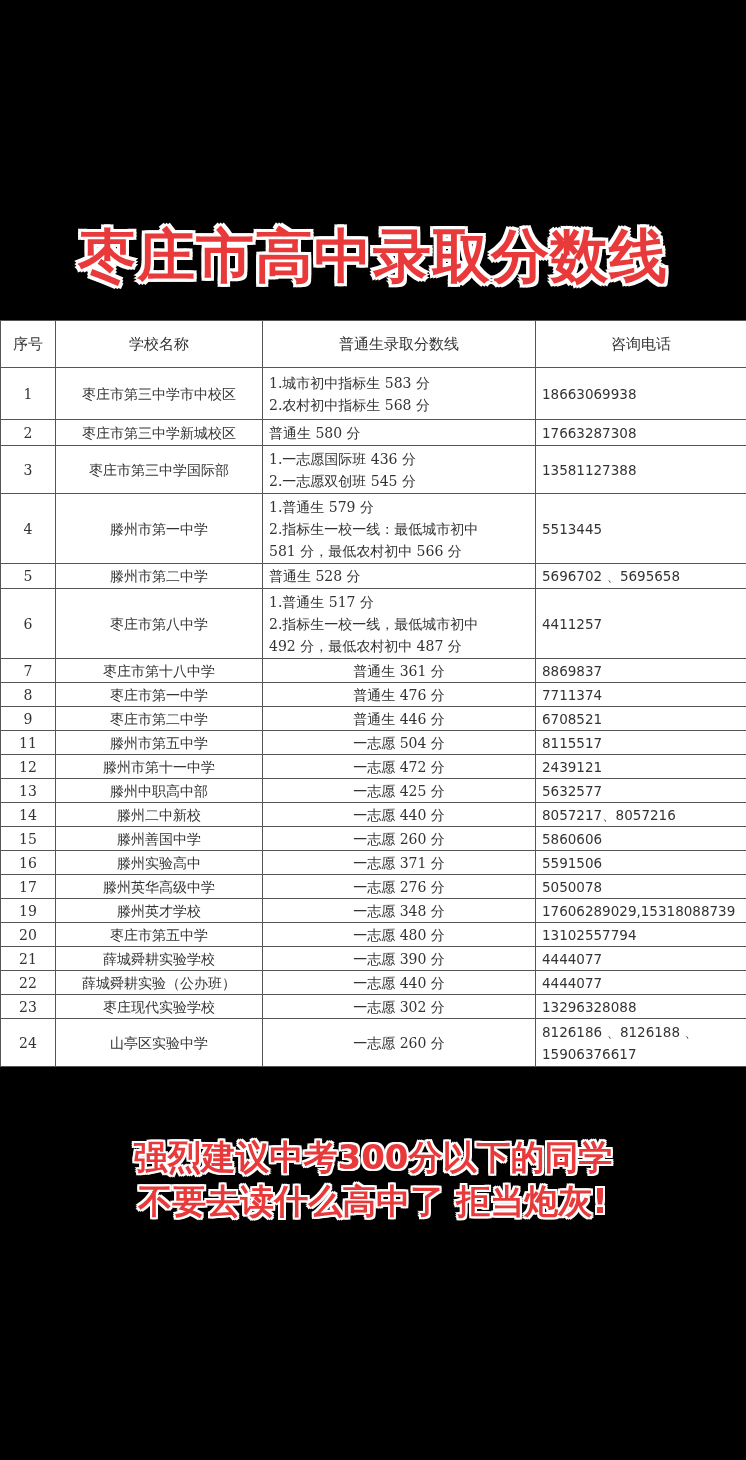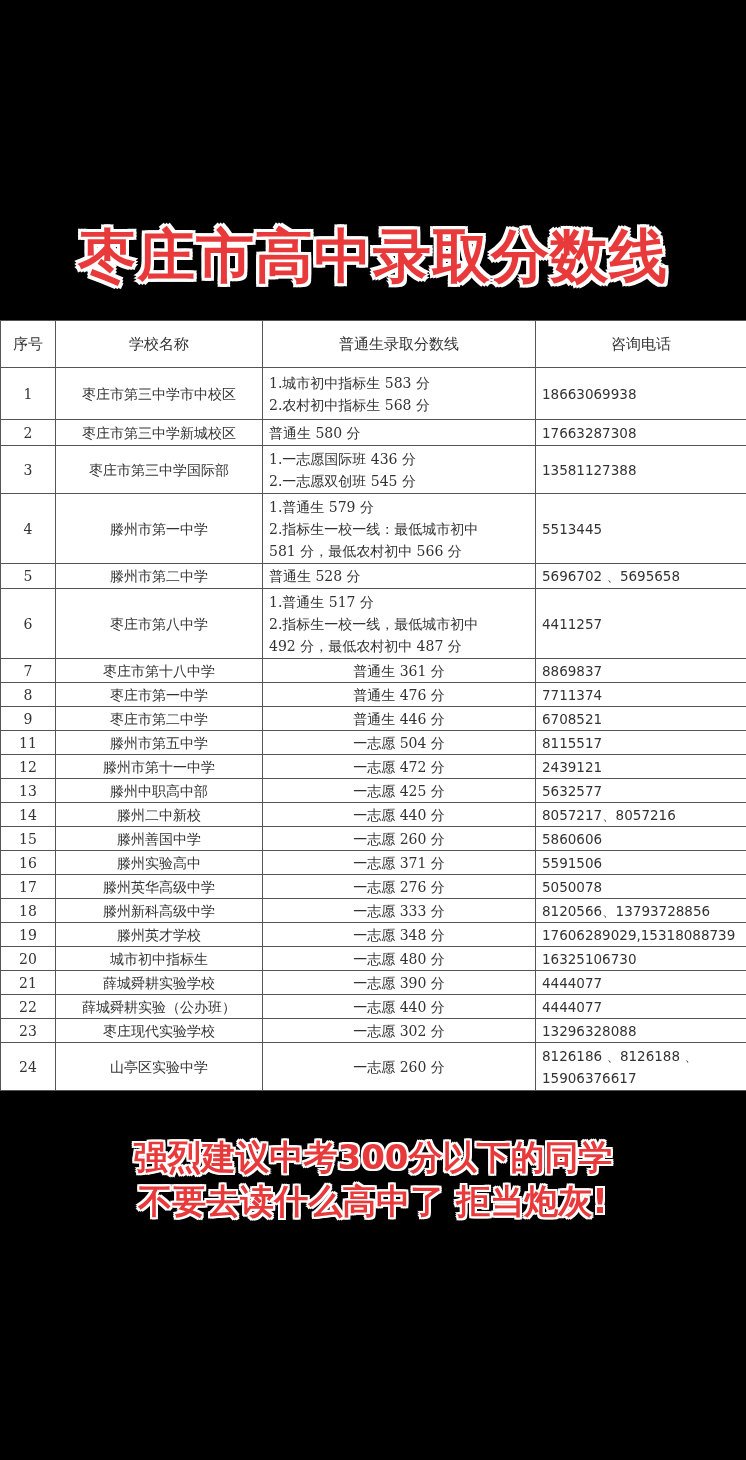--- a/index.html
+++ b/index.html
@@ -201,47 +201,37 @@
           <td class="idx">17</td>
           <td class="name">滕州英华高级中学</td>
           <td class="score c">
             <span class="line">一志愿 276 分</span>
           </td>
           <td class="phone">
             <span class="line">5050078</span>
           </td>
         </tr>
         <tr style="height: 24px;">
-          <td class="idx">18</td>
-          <td class="name">滕州新科高级中学</td>
-          <td class="score c">
-            <span class="line">一志愿 333 分</span>
-          </td>
-          <td class="phone">
-            <span class="line">8120566、13793728856</span>
-          </td>
-        </tr>
-        <tr style="height: 24px;">
           <td class="idx">19</td>
           <td class="name">滕州英才学校</td>
           <td class="score c">
             <span class="line">一志愿 348 分</span>
           </td>
           <td class="phone">
             <span class="line">17606289029,15318088739</span>
           </td>
         </tr>
         <tr style="height: 24px; margin-left: 36px;">
           <td class="idx">20</td>
-          <td class="name">城市初中指标生</td>
+          <td class="name">枣庄市第五中学</td>
           <td class="score c">
             <span class="line">一志愿 480 分</span>
           </td>
           <td class="phone">
-            <span class="line">16325106730</span>
+            <span class="line">13102557794</span>
           </td>
         </tr>
         <tr style="height: 24px;">
           <td class="idx">21</td>
           <td class="name">薛城舜耕实验学校</td>
           <td class="score c">
             <span class="line">一志愿 390 分</span>
           </td>
           <td class="phone">
             <span class="line">4444077</span>

